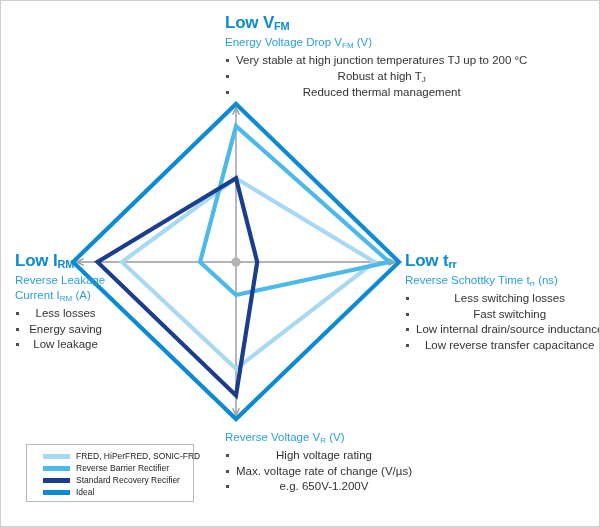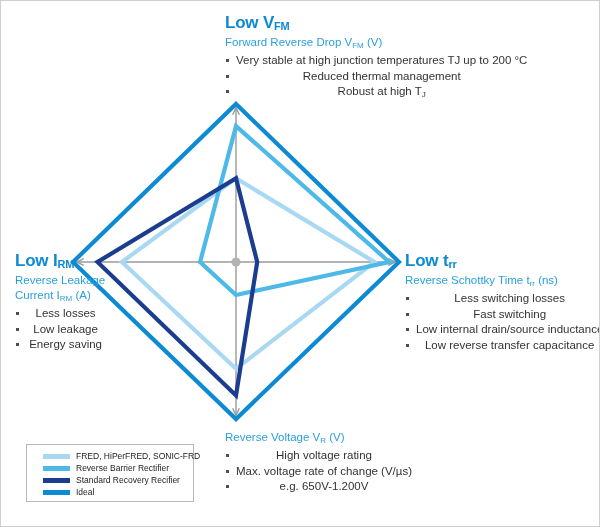--- a/index.html
+++ b/index.html
@@ -152,25 +152,25 @@
       <polygon points="235.0,177.3 256.2,261.0 235.0,394.4 96.5,261.0" stroke="#1b3d8f"></polygon>
 
       <polygon points="235.0,103.0 398.0,261.0 235.0,418.0 72.0,261.0" stroke="#0d8ad4"></polygon>
     </g>
 
     <circle cx="235" cy="261" r="4.6" fill="#b3b3b3"></circle>
   </svg>
 
   <div class="block" id="blk-vfm">
     <div class="hd"><span>Low V</span><sub>FM</sub></div>
-    <div class="sub"><span>Forward Reverse Drop V</span><sub>FM</sub><span> (V)</span></div>
+    <div class="sub"><span>Energy Voltage Drop V</span><sub>FM</sub><span> (V)</span></div>
     <ul class="bul">
       <li>Very stable at high junction temperatures TJ up to 200 °C</li>
+      <li><span>Robust at high T</span><sub>J</sub></li>
       <li>Reduced thermal management</li>
-      <li><span>Robust at high T</span><sub>J</sub></li>
     </ul>
   </div>
 
   <div class="block" id="blk-trr">
     <div class="hd"><span>Low t</span><sub>rr</sub></div>
     <div class="sub"><span>Reverse Schottky Time t</span><sub>rr</sub><span> (ns)</span></div>
     <ul class="bul">
       <li>Less switching losses</li>
       <li>Fast switching</li>
       <li>Low internal drain/source inductance</li>
@@ -186,22 +186,22 @@
       <li>e.g. 650V-1.200V</li>
     </ul>
   </div>
 
   <div class="block" id="blk-irm">
     <div class="hd"><span>Low I</span><sub>RM</sub></div>
     <div class="sub">Reverse Leakage</div>
     <div class="sub"><span>Current I</span><sub>RM</sub><span> (A)</span></div>
     <ul class="bul">
       <li>Less losses</li>
+      <li>Energy saving</li>
       <li>Low leakage</li>
-      <li>Energy saving</li>
     </ul>
   </div>
 
   <div id="legend">
     <div class="lgrow">
       <span class="lgswatch" style="background:#a9d9f2"></span>
       <span class="lglabel">FRED, HiPerFRED, SONIC-FRD</span>
     </div>
     <div class="lgrow">
       <span class="lgswatch" style="background:#4cb9e8"></span>

